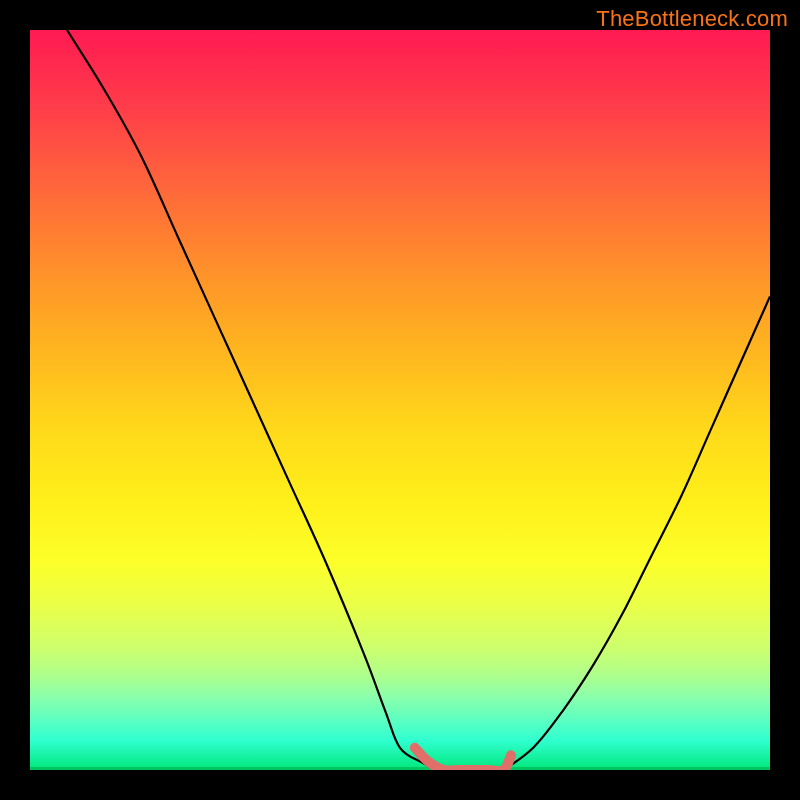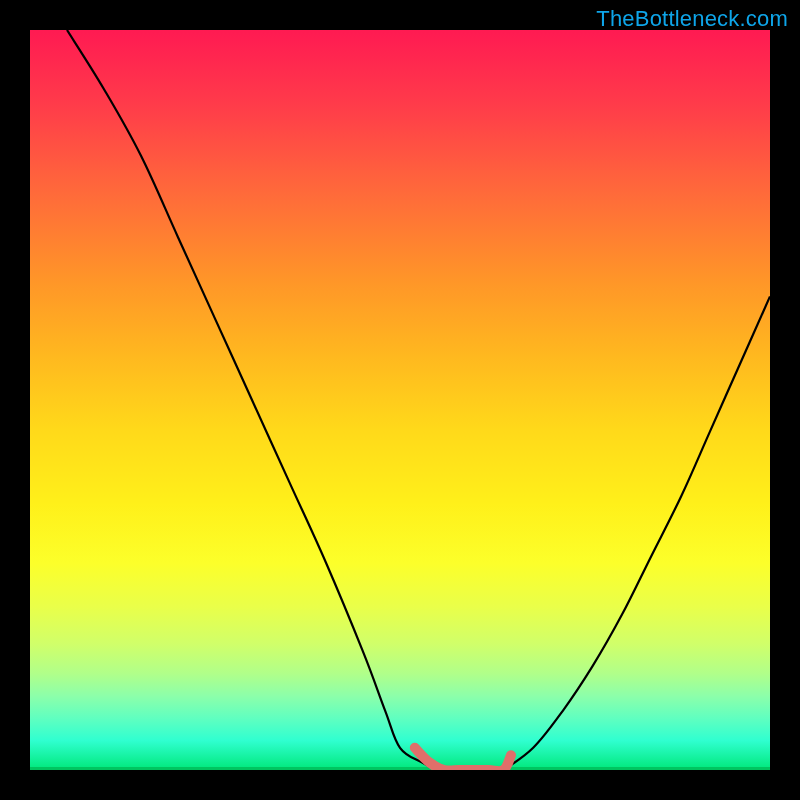--- a/index.html
+++ b/index.html
@@ -39,21 +39,21 @@
     position: absolute;
     left: 0; right: 0; bottom: 0; height: 3px;
     background: #00c560;
   }
   .watermark {
     position: absolute;
     top: 6px;
     right: 12px;
     font-family: Arial, Helvetica, sans-serif;
     font-size: 22px;
-    color: #0ea5e9;
+    color: #f97316;
     letter-spacing: 0.2px;
     user-select: none;
   }
   svg.curves {
     position: absolute;
     left: 0; top: 0;
     width: 100%;
     height: 100%;
   }
   .curve-black {

